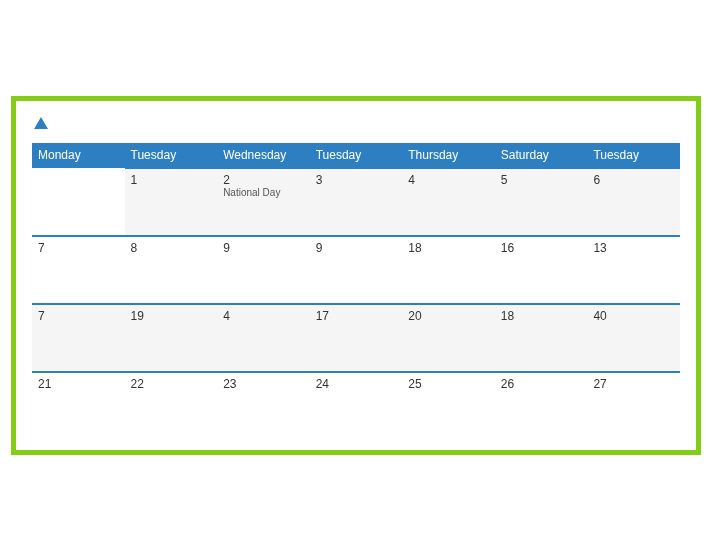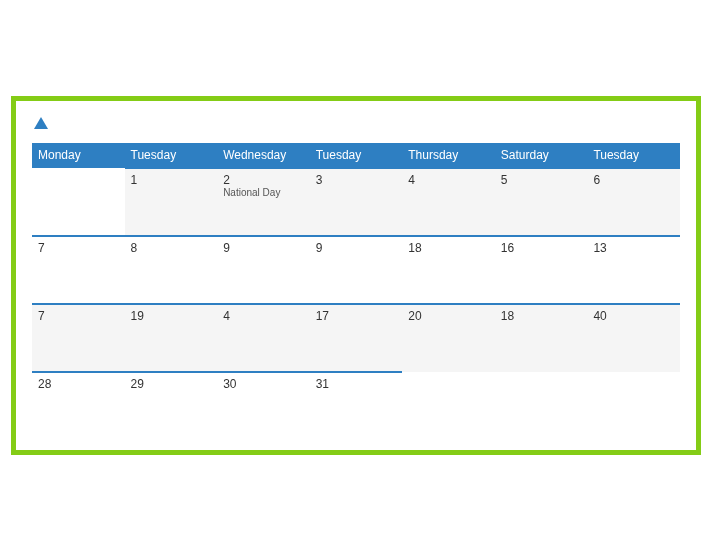--- a/index.html
+++ b/index.html
@@ -209,30 +209,36 @@
           </td>
           <td>
             <span class="day-number">18</span>
           </td>
           <td>
             <span class="day-number">40</span>
           </td>
         </tr>
         <tr>
           <td>
-            <span class="day-number">28</span>
-          </td>
-          <td>
-            <span class="day-number">29</span>
-          </td>
-          <td>
-            <span class="day-number">30</span>
-          </td>
-          <td>
-            <span class="day-number">31</span>
-          </td>
-          <td class="empty-cell"></td>
-          <td class="empty-cell"></td>
-          <td class="empty-cell"></td>
+            <span class="day-number">21</span>
+          </td>
+          <td>
+            <span class="day-number">22</span>
+          </td>
+          <td>
+            <span class="day-number">23</span>
+          </td>
+          <td>
+            <span class="day-number">24</span>
+          </td>
+          <td>
+            <span class="day-number">25</span>
+          </td>
+          <td>
+            <span class="day-number">26</span>
+          </td>
+          <td>
+            <span class="day-number">27</span>
+          </td>
         </tr>
       </tbody>
   </table>
 </div>
 
 </body></html>

